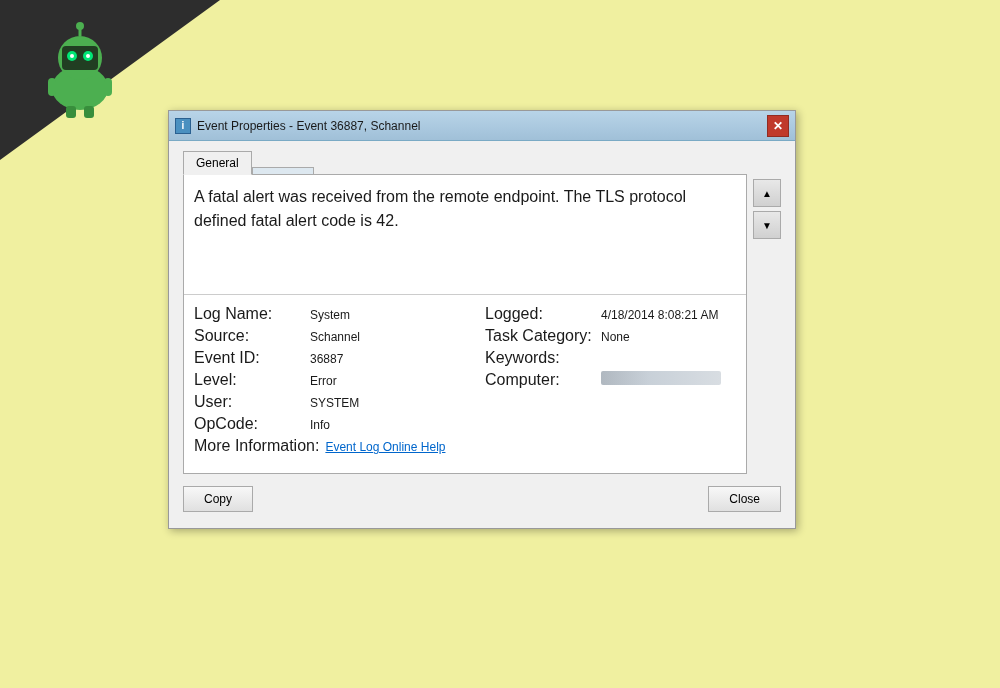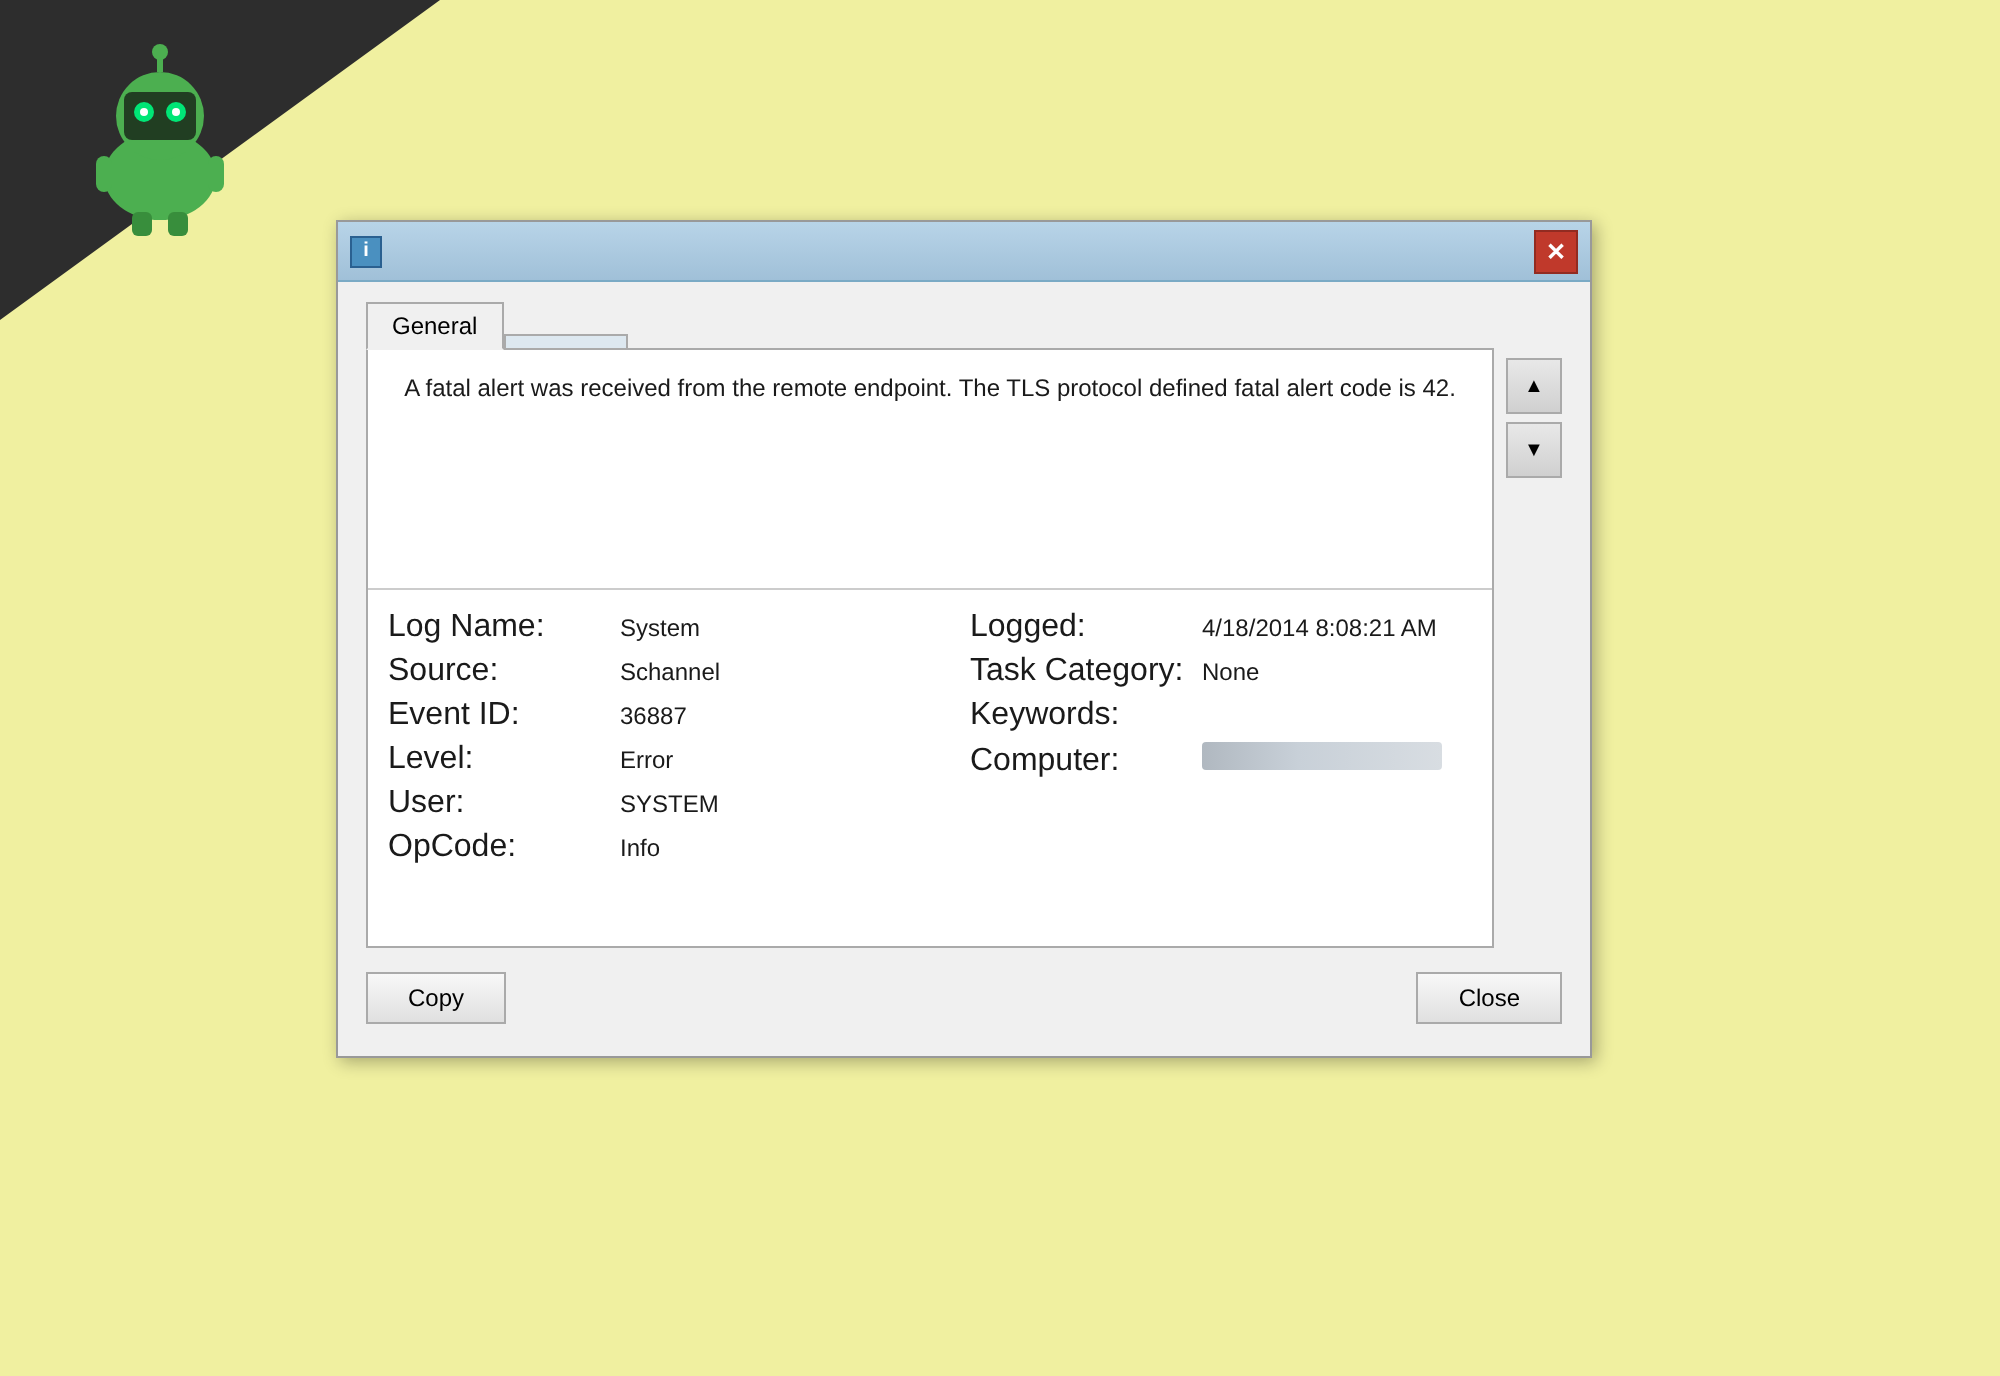--- a/index.html
+++ b/index.html
@@ -150,24 +150,23 @@
       min-height: 300px;
       margin-top: -1px;
       position: relative;
     }
 
     
     .message-area {
       padding: 10px;
       border-bottom: 1px solid #ccc;
       min-height: 120px;
-      font-size: 12px;
+      font-size: 16px;
       color: #1a1a1a;
       line-height: 1.5;
-      text-align: center;
     }
 
     
     .props-grid {
       padding: 10px;
       display: grid;
       grid-template-columns: 1fr 1fr;
       gap: 0;
     }
 
@@ -282,20 +281,21 @@
     <rect x="36" y="86" width="10" height="12" rx="3" fill="#388e3c"></rect>
     <rect x="54" y="86" width="10" height="12" rx="3" fill="#388e3c"></rect>
   </svg>
 </div>
 
 <div class="dialog">
 
   <div class="title-bar">
     <div class="title-bar-left">
       <div class="title-icon">i</div>
+      <span class="title-text">Event Properties - Event 36887, Schannel</span>
     </div>
     <div class="title-bar-controls">
       <div class="close-btn">✕</div>
     </div>
   </div>
 
   <div class="dialog-content">
 
     <div class="tabs">
       <div class="tab active">General</div>
@@ -326,20 +326,24 @@
               <span class="prop-label">Level:</span>
               <span class="prop-value">Error</span>
             </div>
             <div class="prop-row">
               <span class="prop-label">User:</span>
               <span class="prop-value">SYSTEM</span>
             </div>
             <div class="prop-row">
               <span class="prop-label">OpCode:</span>
               <span class="prop-value">Info</span>
+            </div>
+            <div class="prop-row">
+              <span class="prop-label">More Information:</span>
+              <a class="prop-link">Event Log Online Help</a>
             </div>
           </div>
 
           <div class="props-right">
             <div class="prop-row">
               <span class="prop-label">Logged:</span>
               <span class="prop-value">4/18/2014 8:08:21 AM</span>
             </div>
             <div class="prop-row">
               <span class="prop-label">Task Category:</span>

